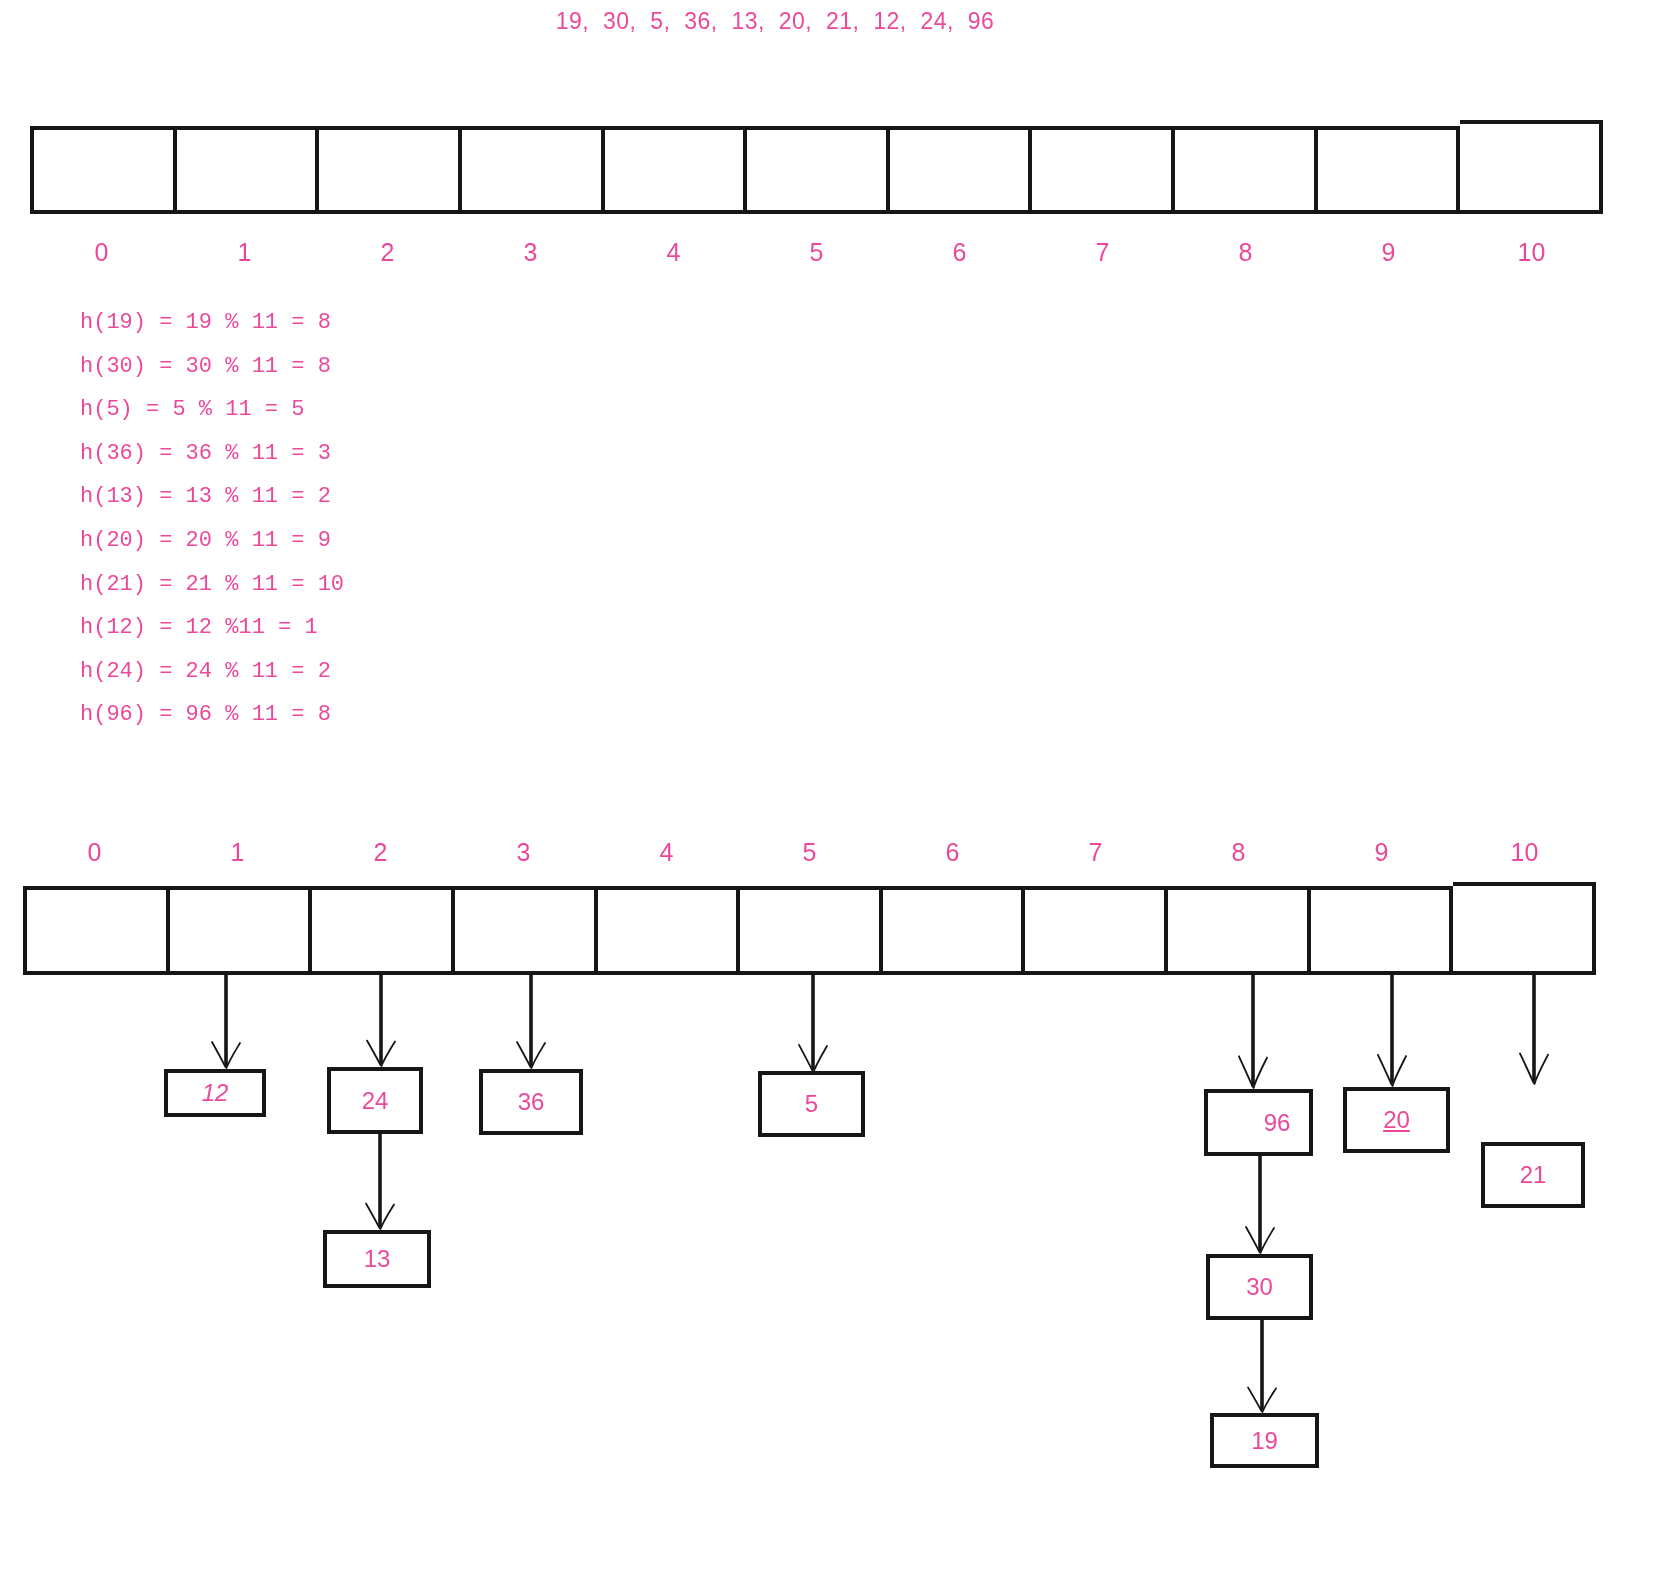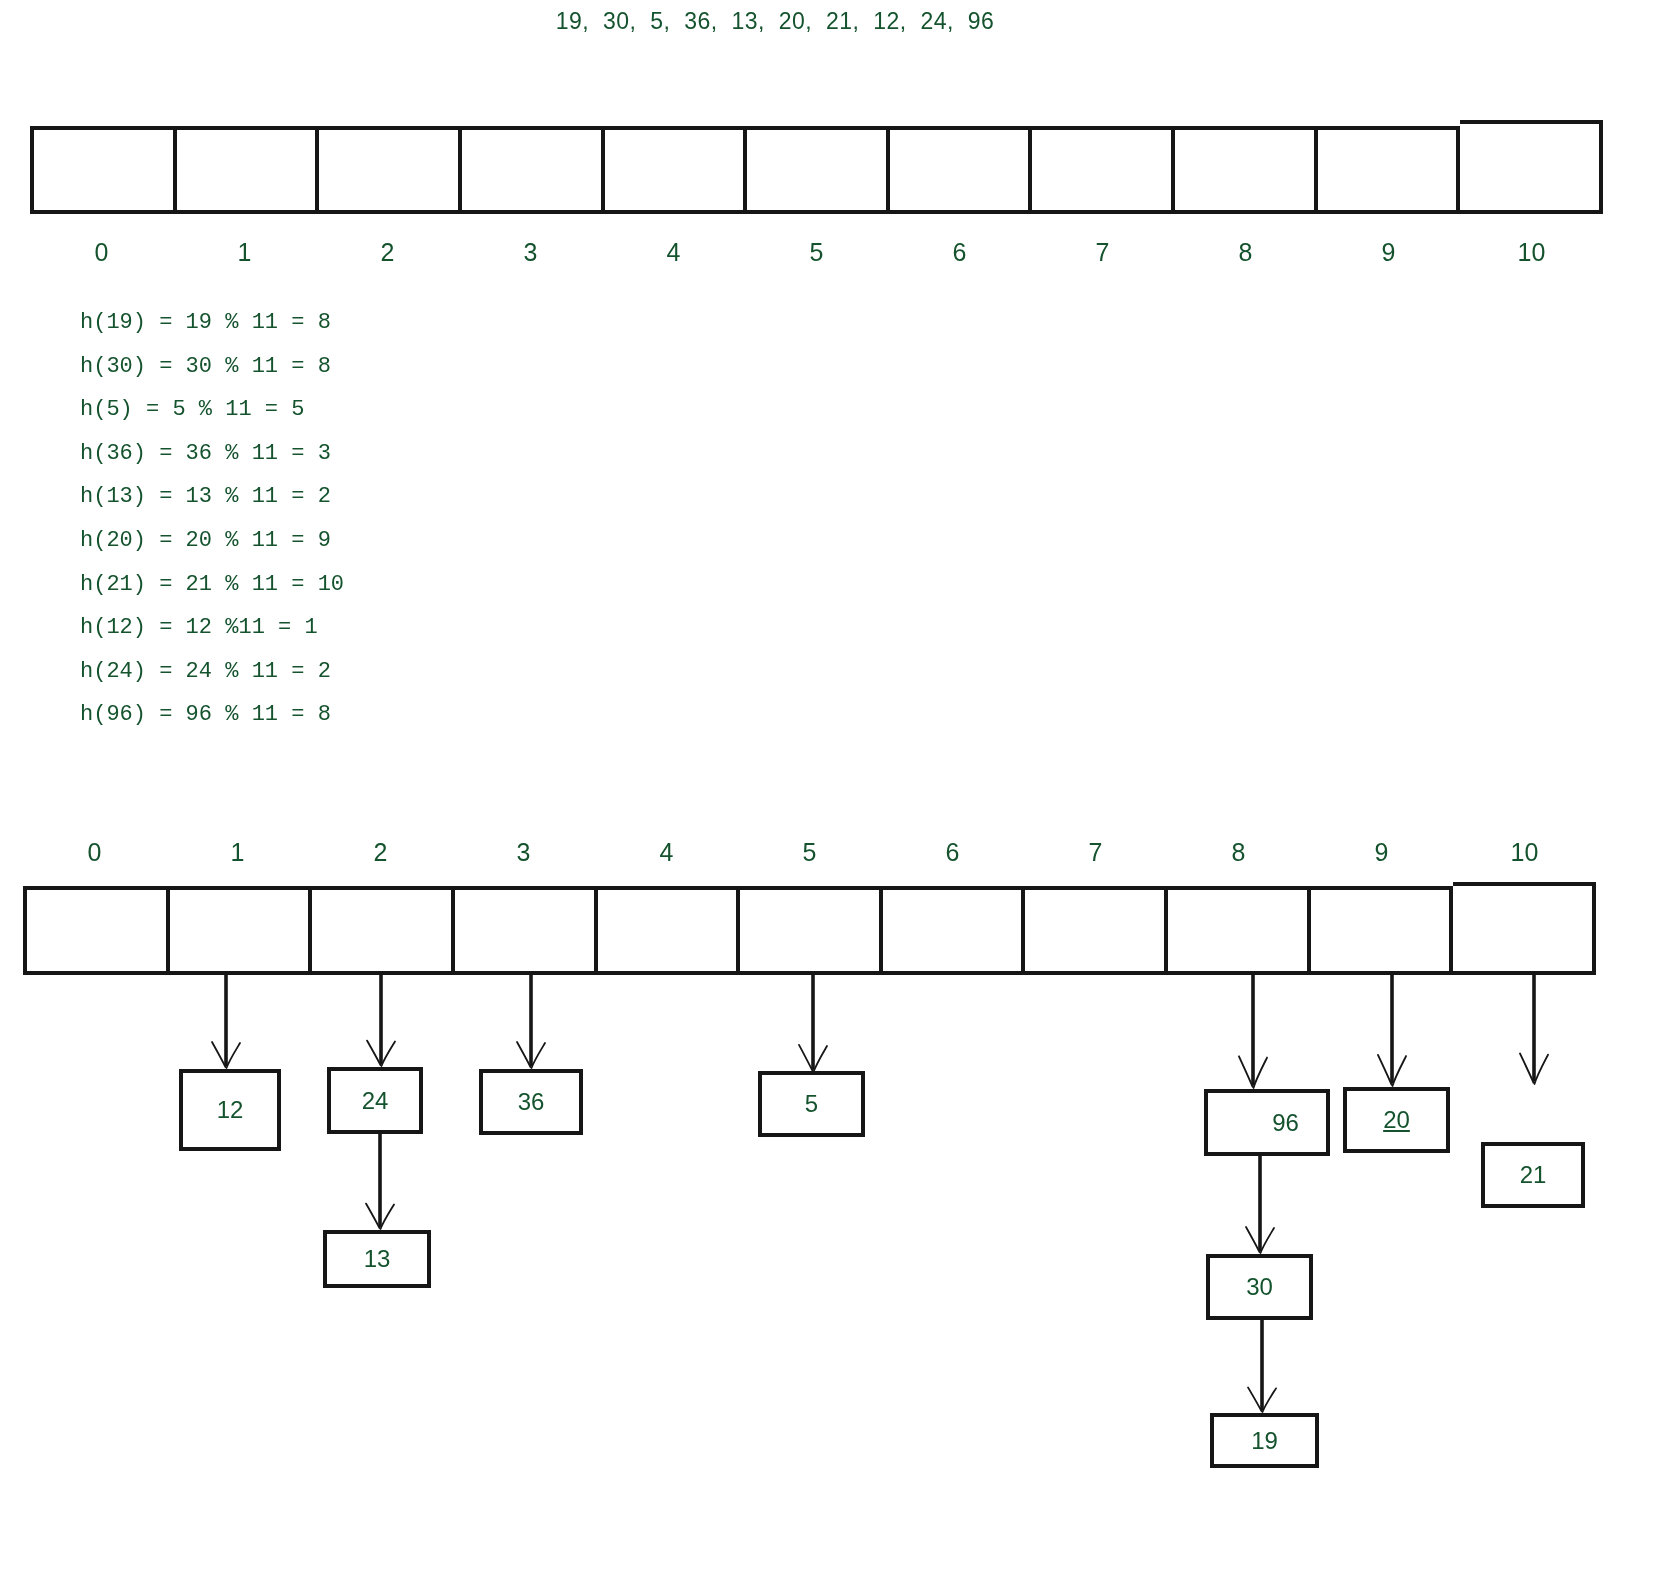--- a/index.html
+++ b/index.html
@@ -1,18 +1,18 @@
 <!DOCTYPE html>
 <html><head>
 <meta charset="utf-8">
 <style>
   html,body{margin:0;padding:0;background:#fff;}
   .canvas{
     position:relative;width:1658px;height:1589px;background:#ffffff;
-    font-family:"Liberation Sans","DejaVu Sans",sans-serif;color:#14532d;overflow:hidden;
+    font-family:"Liberation Sans","DejaVu Sans",sans-serif;color:#ec4899;overflow:hidden;
   }
   .seq-row{
     position:absolute;left:0;top:8px;width:1550px;text-align:center;
     font-size:23px;letter-spacing:.5px;white-space:pre;
   }
   .cells{position:absolute;display:flex;align-items:flex-end;}
   .cells .cell{flex:1;border:4px solid #161616;border-left:none;background:#fff;box-sizing:border-box;}
   .cells .cell:first-child{border-left:4px solid #161616;}
   .arr1 .cell{height:88px;}
   .arr1 .cell.raised{height:94px;}
@@ -152,24 +152,24 @@
     <path class="shaft" d="M20 0 L20 95"></path>
       <path class="head" d="M6 71 C11 80 16 89 19.5 96"></path>
       <path class="head" d="M34 72 C28 82 23 90 20.5 97"></path>
   </svg>
   <svg class="arrow" style="left:1242px;top:1320px;height:93px;" viewBox="0 0 40 98" preserveAspectRatio="none">
     <path class="shaft" d="M20 0 L20 95"></path>
       <path class="head" d="M6 71 C11 80 16 89 19.5 96"></path>
       <path class="head" d="M34 72 C28 82 23 90 20.5 97"></path>
   </svg>
 
-  <div class="node" style="left:179px;top:1069px;width:102px;height:82px;">12</div>
+  <div class="node" style="left:164px;top:1069px;width:102px;height:48px;font-style:italic;">12</div>
   <div class="node" style="left:327px;top:1067px;width:96px;height:67px;">24</div>
   <div class="node" style="left:323px;top:1230px;width:108px;height:58px;">13</div>
   <div class="node" style="left:479px;top:1069px;width:104px;height:66px;">36</div>
   <div class="node" style="left:758px;top:1071px;width:107px;height:66px;">5</div>
-  <div class="node" style="left:1204px;top:1089px;width:126px;height:67px;padding-left:37px;">96</div>
+  <div class="node" style="left:1204px;top:1089px;width:109px;height:67px;padding-left:37px;">96</div>
   <div class="node" style="left:1206px;top:1254px;width:107px;height:66px;">30</div>
   <div class="node" style="left:1210px;top:1413px;width:109px;height:55px;">19</div>
   <div class="node" style="left:1343px;top:1087px;width:107px;height:66px;text-decoration:underline;">20</div>
   <div class="node" style="left:1481px;top:1142px;width:104px;height:66px;">21</div>
 
 </div>
 
 </body></html>

